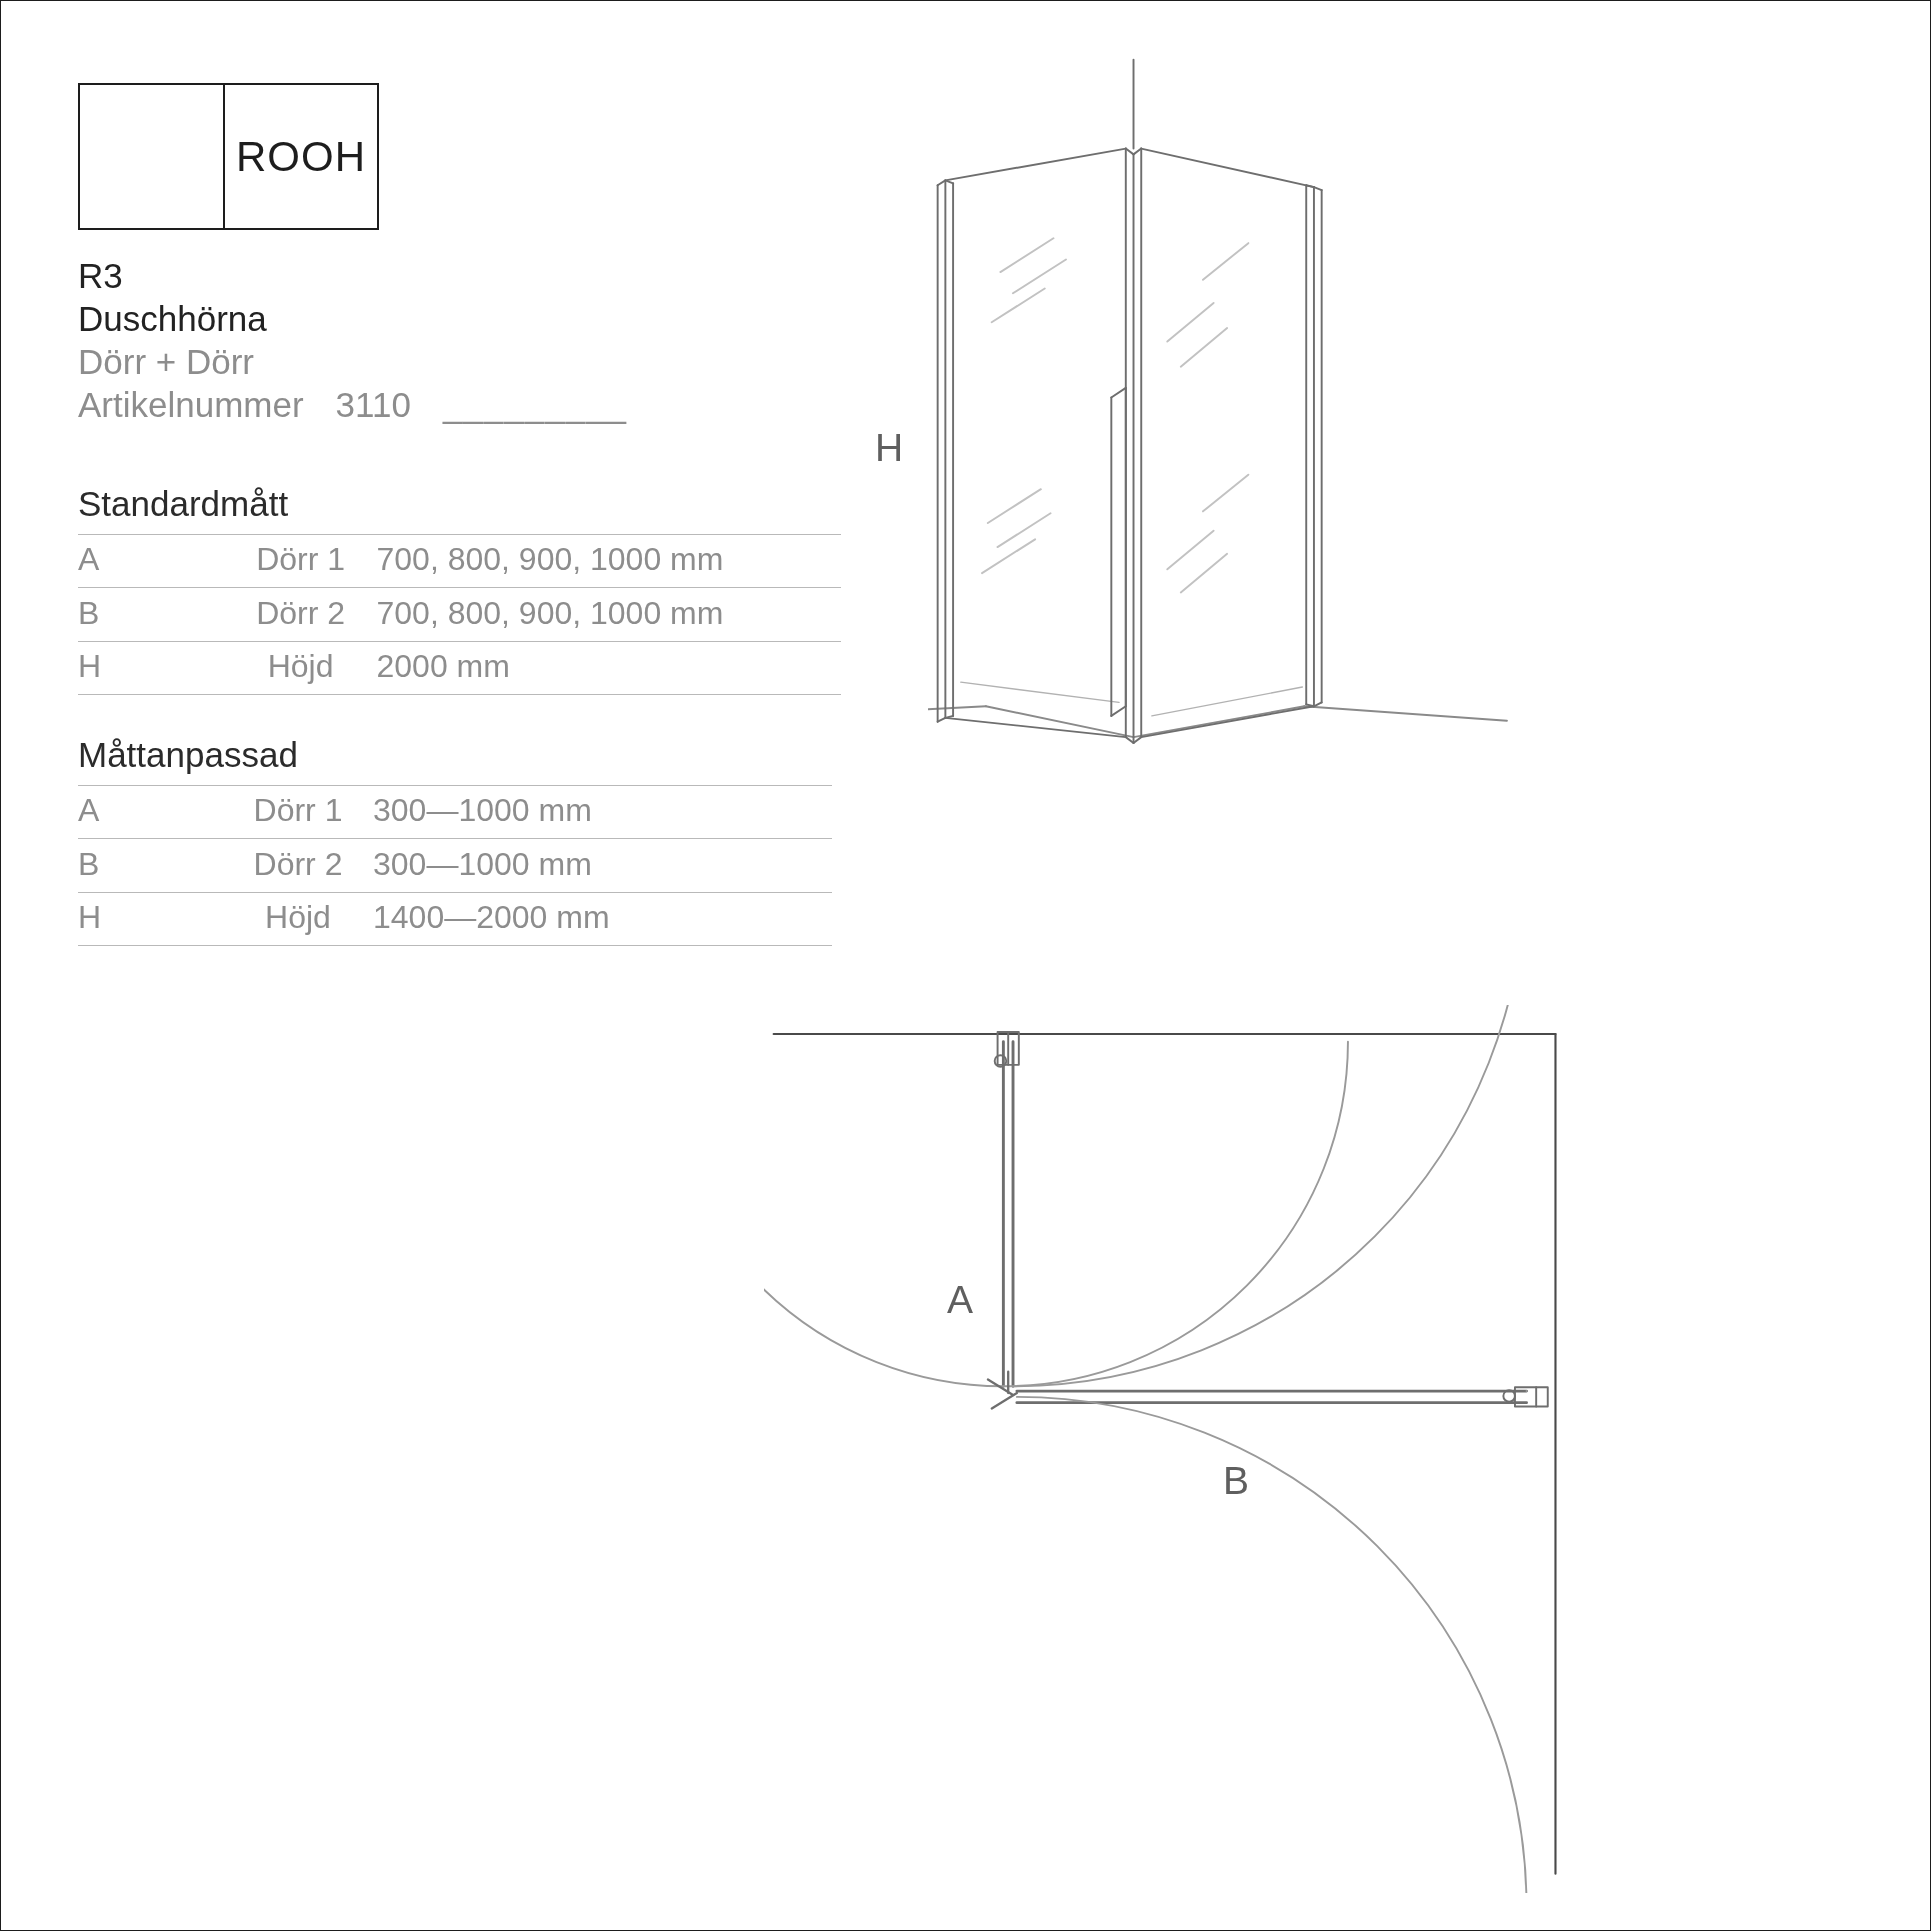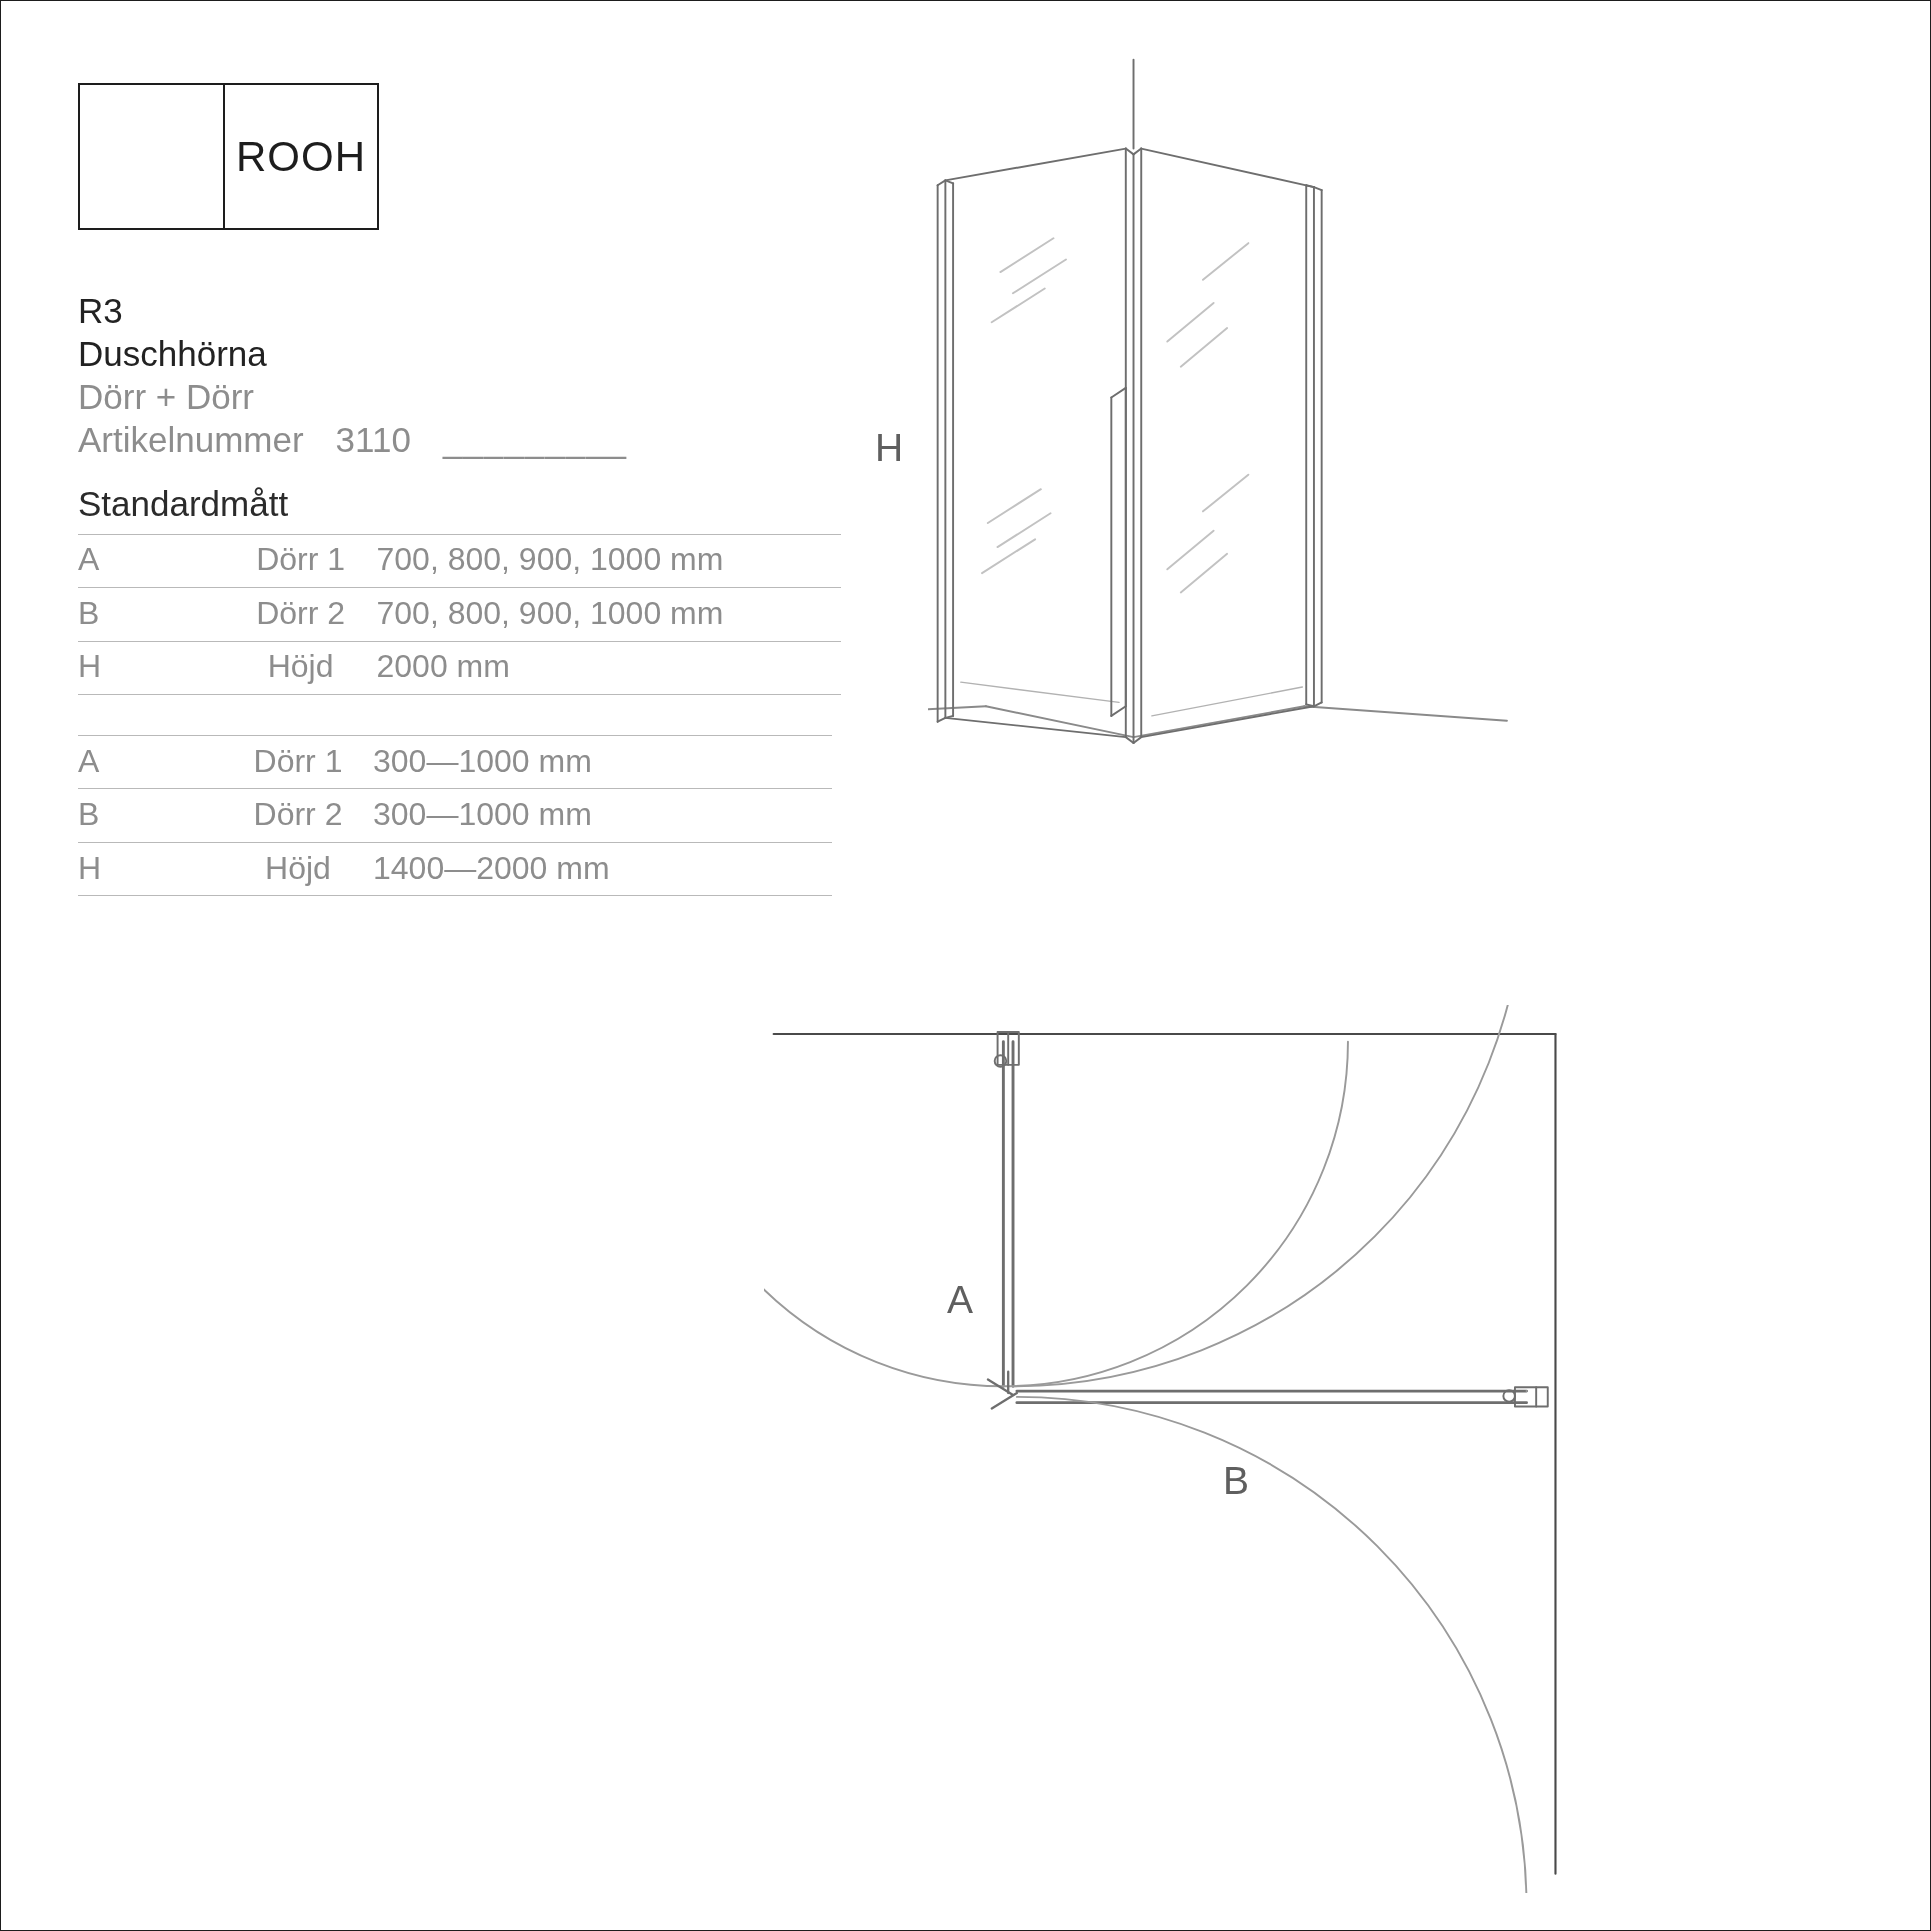--- a/index.html
+++ b/index.html
@@ -50,21 +50,20 @@
     font-size: 42px;
     letter-spacing: 1px;
     color: #1d1d1d;
   }
   
   .titleblock {
     position: absolute;
     left: 77px;
     top: 253px;
     width: 772px;
-    margin-top: 35px;
   }
   .title-line {
     font-size: 35px;
     line-height: 43px;
     color: #222;
     white-space: nowrap;
   }
   .title-line.muted {
     color: #8d8d8d;
   }
@@ -160,20 +159,21 @@
         <tr>
           <td class="c-key">H</td>
           <td class="c-name">Höjd</td>
           <td class="c-val">2000 mm</td>
         </tr>
       </tbody>
     </table>
   </div>
 
   <div class="table-block" id="table-custom">
+    <div class="table-heading">Måttanpassad</div>
     <table class="spec">
       <tbody>
         <tr>
           <td class="c-key">A</td>
           <td class="c-name">Dörr 1</td>
           <td class="c-val">300—1000 mm</td>
         </tr>
         <tr>
           <td class="c-key">B</td>
           <td class="c-name">Dörr 2</td>

